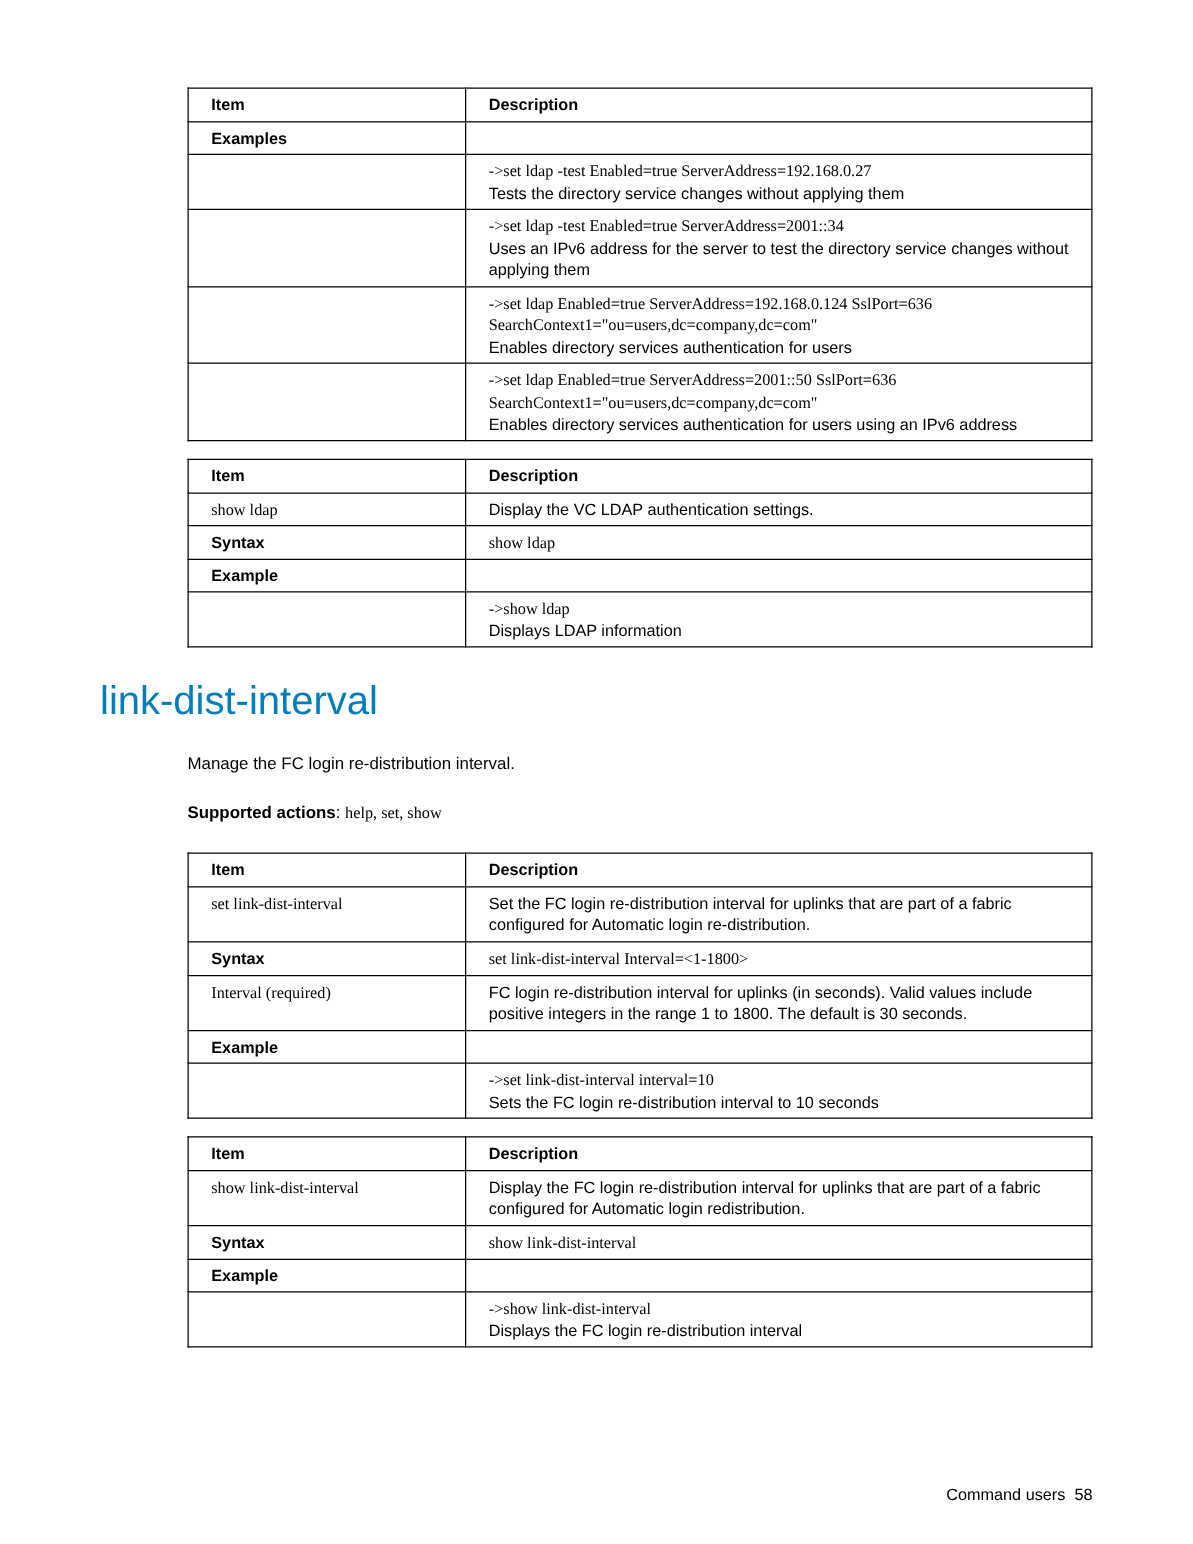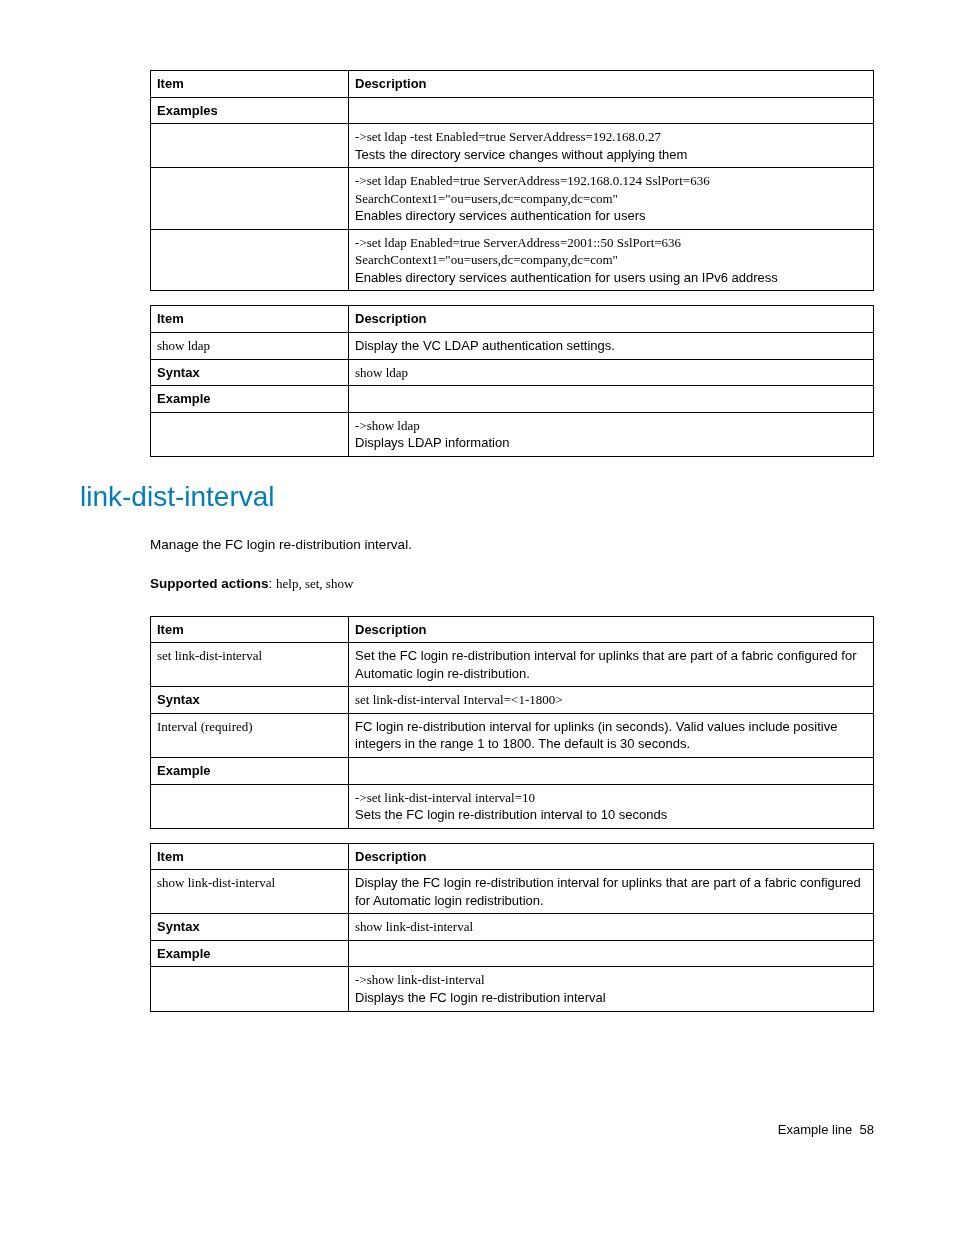--- a/index.html
+++ b/index.html
@@ -17,40 +17,40 @@
   }
   table {
     border-collapse: collapse;
     width: 100%;
     margin-bottom: 14px;
   }
   table, th, td {
     border: 1px solid #000;
   }
   td {
-    padding: 4px 6px;
+    padding: 4px 18px;
     vertical-align: top;
     font-size: 13px;
     line-height: 1.35;
   }
   td.col1 {
     width: 185px;
   }
   .bold {
     font-weight: bold;
   }
   .mono {
     font-family: Liberation Serif, serif;
     font-size: 13px;
   }
   h2.section {
     font-family: "Futura", "Trebuchet MS", Arial, sans-serif;
     font-weight: normal;
     color: #007dba;
-    font-size: 28px;
+    font-size: 32px;
     margin: 24px 0 10px -70px;
   }
   p {
     margin: 24px 0;
     font-size: 13.5px;
   }
   .footer {
     text-align: right;
     font-size: 13px;
     margin-top: 110px;
@@ -74,20 +74,27 @@
     <tr>
       <td class="col1"></td>
       <td>
         <span class="mono">-&gt;set ldap -test Enabled=true ServerAddress=192.168.0.27</span><br>
         <span>Tests the directory service changes without applying them</span>
       </td>
     </tr>
     <tr>
       <td class="col1"></td>
       <td>
+        <span class="mono">-&gt;set ldap -test Enabled=true ServerAddress=2001::34</span><br>
+        <span>Uses an IPv6 address for the server to test the directory service changes without applying them</span>
+      </td>
+    </tr>
+    <tr>
+      <td class="col1"></td>
+      <td>
         <span class="mono">-&gt;set ldap Enabled=true ServerAddress=192.168.0.124 SslPort=636 SearchContext1="ou=users,dc=company,dc=com"</span><br>
         <span>Enables directory services authentication for users</span>
       </td>
     </tr>
     <tr>
       <td class="col1"></td>
       <td>
         <span class="mono">-&gt;set ldap Enabled=true ServerAddress=2001::50 SslPort=636 SearchContext1="ou=users,dc=company,dc=com"</span><br>
         <span>Enables directory services authentication for users using an IPv6 address</span>
       </td>
@@ -187,14 +194,14 @@
         <span class="mono">-&gt;show link-dist-interval</span><br>
         <span>Displays the FC login re-distribution interval</span>
       </td>
     </tr>
   </tbody>
     </table>
 
 </div>
 
 <div class="footer">
-  <span>Example line</span>&nbsp;&nbsp;<span>58</span>
+  <span>Command users</span>&nbsp;&nbsp;<span>58</span>
 </div>
 
 </body></html>

